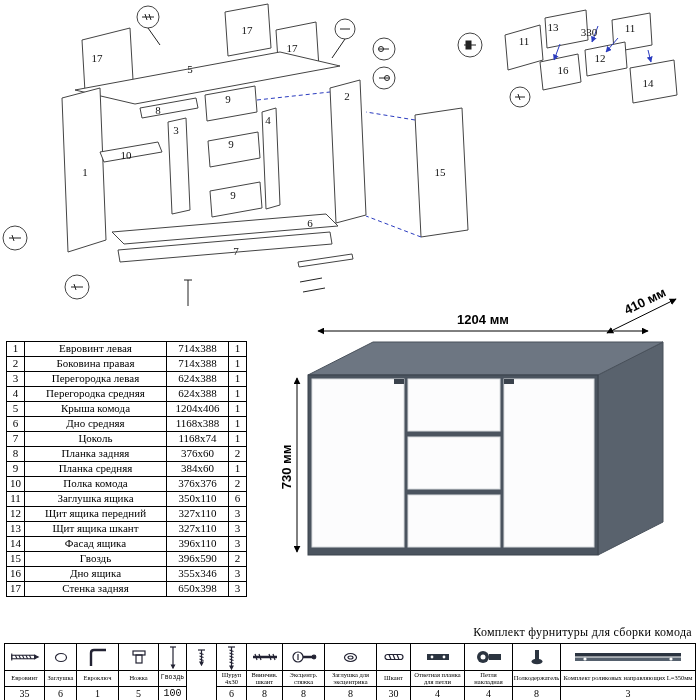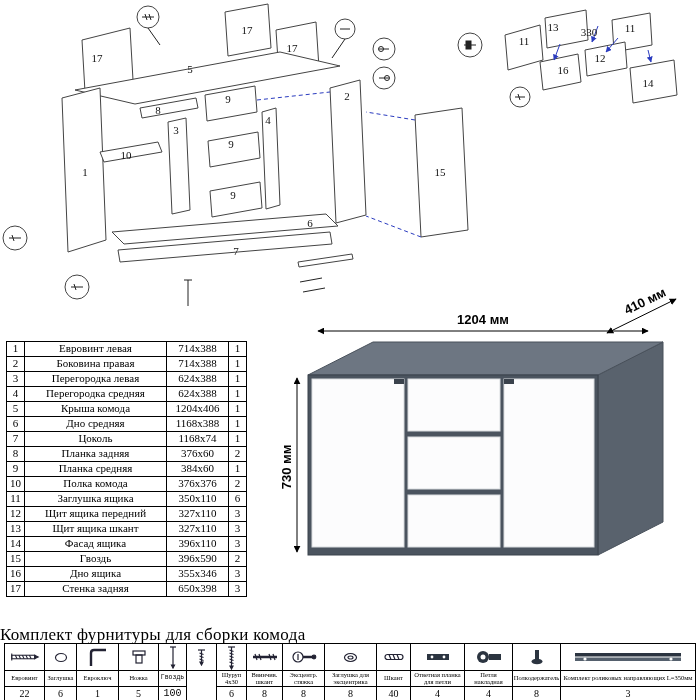--- a/index.html
+++ b/index.html
@@ -3,21 +3,21 @@
 <meta charset="utf-8">
 <style>
   *{margin:0;padding:0;box-sizing:border-box}
   html,body{width:700px;height:700px}
   body{position:relative;background:#fff;font-family:"Liberation Serif",serif;color:#000;overflow:hidden}
   #scene{position:absolute;left:0;top:0}
   .dlabel{font:11px "Liberation Serif",serif;fill:#111;text-anchor:middle}
   .dim{font:bold 13px "Liberation Sans",sans-serif;fill:#000}
   #parts-table{position:absolute;left:6px;top:341px;border-collapse:collapse;font-size:11px;background:#fff}
   #parts-table td{border:1px solid #000;padding:0 2px;height:15px;line-height:1.05;text-align:center;white-space:nowrap;overflow:hidden}
-  #hw-title{position:absolute;top:625px;left:0;width:692px;text-align:left;font-size:17px;letter-spacing:.3px}
+  #hw-title{position:absolute;top:625px;left:0;width:692px;text-align:right;font-size:12px;letter-spacing:.3px}
   #hardware-table{position:absolute;left:4px;top:643px;display:flex;border:1px solid #000;background:#fff}
   .hw-col{display:flex;flex-direction:column;border-right:1px solid #000}
   .hw-col:last-child{border-right:none}
   .hw-icon{height:27px;display:flex;align-items:center;justify-content:center;border-bottom:1px solid #000;overflow:hidden}
   .hw-name{height:16px;font-size:6.5px;line-height:1.05;display:flex;align-items:center;justify-content:center;text-align:center;border-bottom:1px solid #000;padding:0 1px}
   .hw-qty{height:12px;font-size:10px;display:flex;align-items:center;justify-content:center}
 </style>
 </head>
 <body>
 
@@ -292,21 +292,21 @@
         <svg width="30" height="12" viewBox="0 0 34 12">
           <g stroke="#223" fill="none" stroke-width="1.2">
             <line x1="2" y1="2" x2="2" y2="10"></line>
             <rect x="2" y="4" width="26" height="4"></rect>
             <path d="M6 4l2 4M10 4l2 4M14 4l2 4M18 4l2 4M22 4l2 4"></path>
             <path d="M28 4l4 2-4 2z" fill="#223"></path>
           </g>
         </svg>
       </div>
       <div class="hw-name">Евровинт</div>
-      <div class="hw-qty">22</div>
+      <div class="hw-qty">35</div>
     </div>
     <div class="hw-col" style="width: 32px;">
       <div class="hw-icon">
         <svg width="14" height="11" viewBox="0 0 14 11">
           <ellipse cx="7" cy="5.5" rx="5.5" ry="4" stroke="#223" fill="none" stroke-width="1.2"></ellipse>
         </svg>
       </div>
       <div class="hw-name">Заглушка</div>
       <div class="hw-qty">6</div>
     </div>
@@ -413,21 +413,21 @@
     <div class="hw-col" style="width: 34px;">
       <div class="hw-icon">
         <svg width="22" height="8" viewBox="0 0 22 8">
           <g stroke="#223" fill="none" stroke-width="1.2">
             <rect x="2" y="1.5" width="18" height="5" rx="2.5"></rect>
             <path d="M6 1.5l2 5M10 1.5l2 5M14 1.5l2 5"></path>
           </g>
         </svg>
       </div>
       <div class="hw-name">Шкант</div>
-      <div class="hw-qty">40</div>
+      <div class="hw-qty">30</div>
     </div>
     <div class="hw-col" style="width: 54px;">
       <div class="hw-icon">
         <svg width="26" height="12" viewBox="0 0 26 12">
           <rect x="2" y="3" width="22" height="6" fill="#2b3440"></rect>
           <circle cx="7" cy="6" r="1.4" fill="#fff"></circle>
           <circle cx="19" cy="6" r="1.4" fill="#fff"></circle>
         </svg>
       </div>
       <div class="hw-name">Ответная планка для петли</div>

